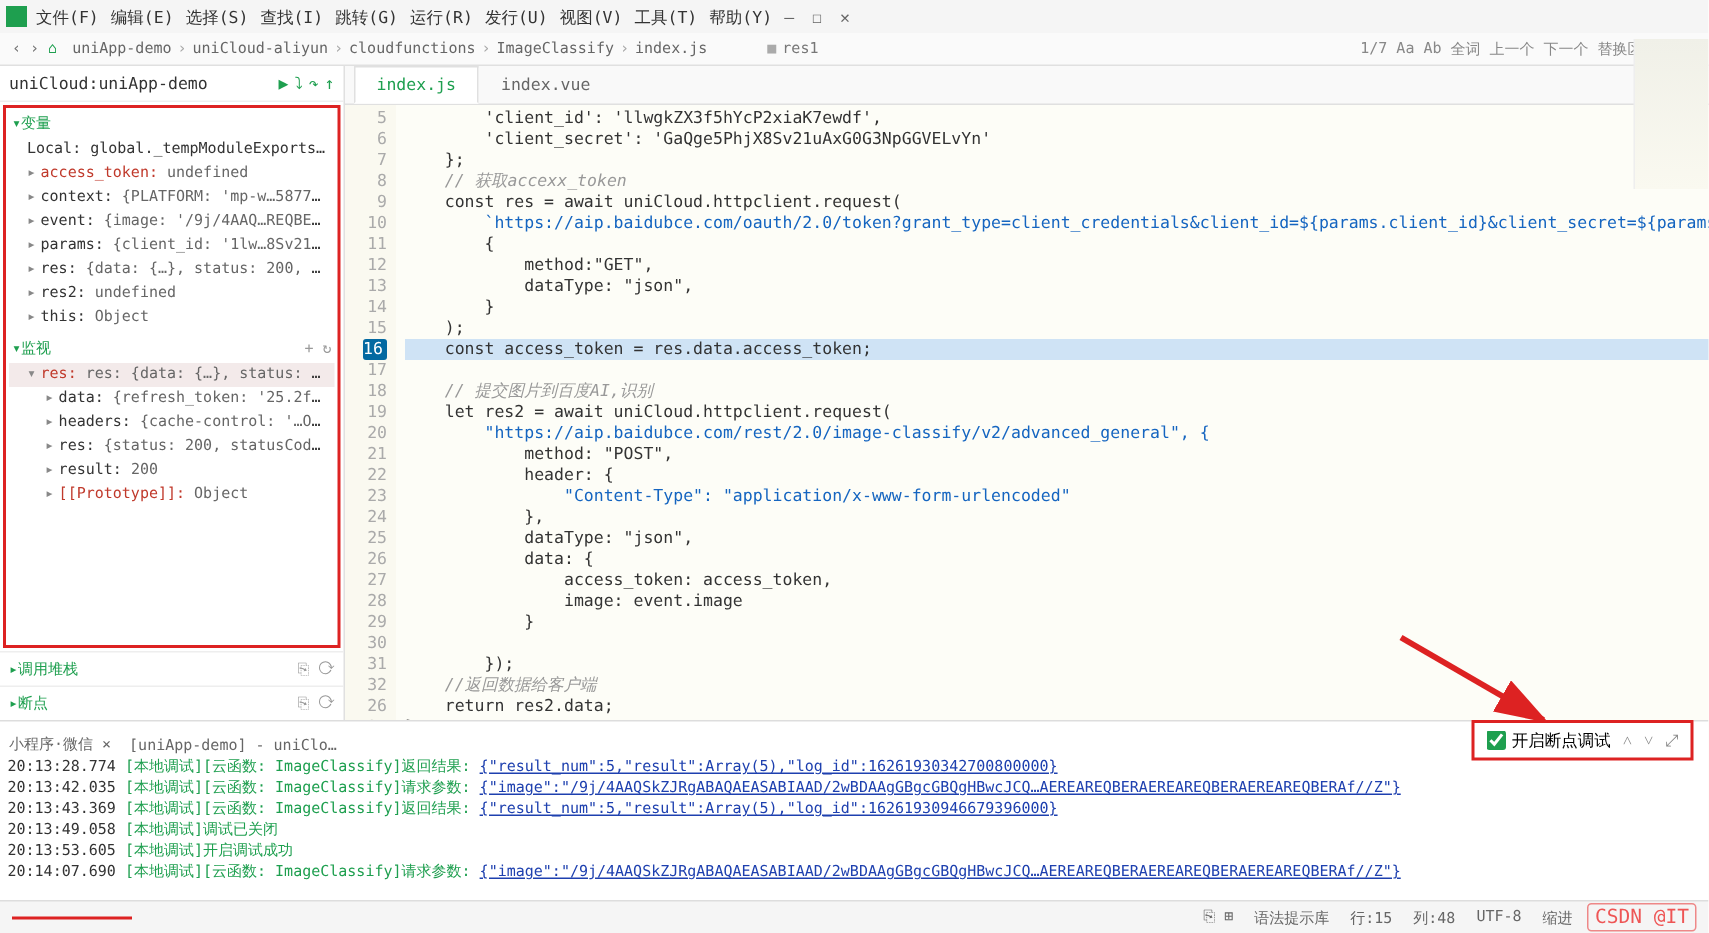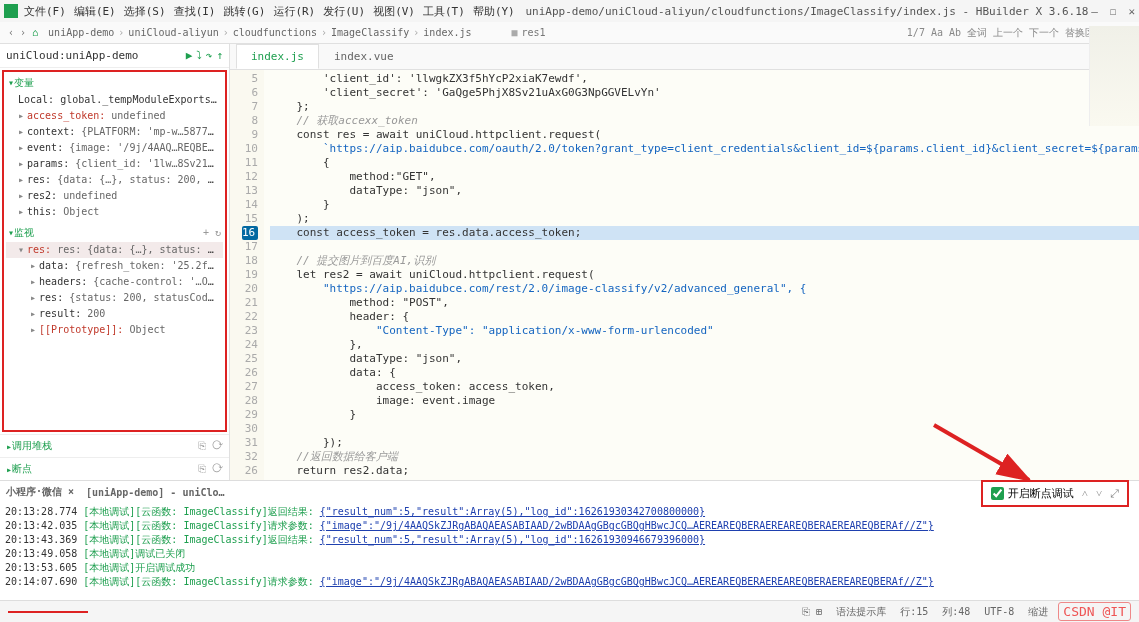--- a/index.html
+++ b/index.html
@@ -39,21 +39,21 @@
 .gutter { width:34px; text-align:right; padding:2px 6px 0 0; color:#aaa; background:#faf9f0; }
 .gutter div { height:14px; }
 .gutter .bp { background:#0369a1; color:#fff; border-radius:2px; margin-left:12px; padding-right:4px; }
 .codebody { flex:1; padding:2px 0 0 6px; white-space:pre; color:#333; }
 .codebody .line { height:14px; }
 .codebody .line.hl { background:#cfe3f5; }
 .str { color:#1565c0; }
 .cmt { color:#999; font-style:italic; }
 .minimap { position:absolute; right:0; top:26px; width:50px; height:100px; background:linear-gradient(#f0f0e8,#faf9f0); border-left:1px solid #eee; }
 .console { height:120px; border-top:1px solid #ddd; display:flex; flex-direction:column; font-size:10px; }
-.console-tabs { height:22px; display:flex; align-items:center; padding:0 6px; color:#666;font-weight:bold; }
+.console-tabs { height:22px; display:flex; align-items:flex-end; padding:0 6px; color:#666; }
 .console-tabs .ctab { margin-right:12px; cursor:pointer; }
 .console-body { flex:1; padding:2px 5px; overflow:auto; line-height:14px; position:relative; }
 .console-body .ln { white-space:nowrap; overflow:hidden; text-overflow:ellipsis; }
 .console-body .time { color:#333; }
 .console-body .src { color:#1e9f4f; }
 .console-body .json { color:#1e40af; text-decoration:underline; }
 .checkbox-box { position:absolute; right:10px; top:480px; border:2px solid #d22; padding:4px 8px; display:flex; align-items:center; gap:4px; font-size:11px; background:#fff; }
 .checkbox-box input { accent-color:#1e9f4f; }
 .checkbox-box .caret { color:#888; margin-left:4px; }
 .arrow-annot { position:absolute; right:90px; top:420px; pointer-events:none; }
@@ -70,21 +70,20 @@
   <span class="item">文件(F)</span>
   <span class="item">编辑(E)</span>
   <span class="item">选择(S)</span>
   <span class="item">查找(I)</span>
   <span class="item">跳转(G)</span>
   <span class="item">运行(R)</span>
   <span class="item">发行(U)</span>
   <span class="item">视图(V)</span>
   <span class="item">工具(T)</span>
   <span class="item">帮助(Y)</span>
-  <div class="title">uniApp-demo/uniCloud-aliyun/cloudfunctions/ImageClassify/index.js - HBuilder X 3.6.18</div>
   <div class="winctl">
     <span>—</span>
     <span>☐</span>
     <span>✕</span>
   </div>
 </div>
 
 <div class="toolbar2">
   <span style="margin-right:6px">‹</span>
   <span style="margin-right:6px">›</span>

